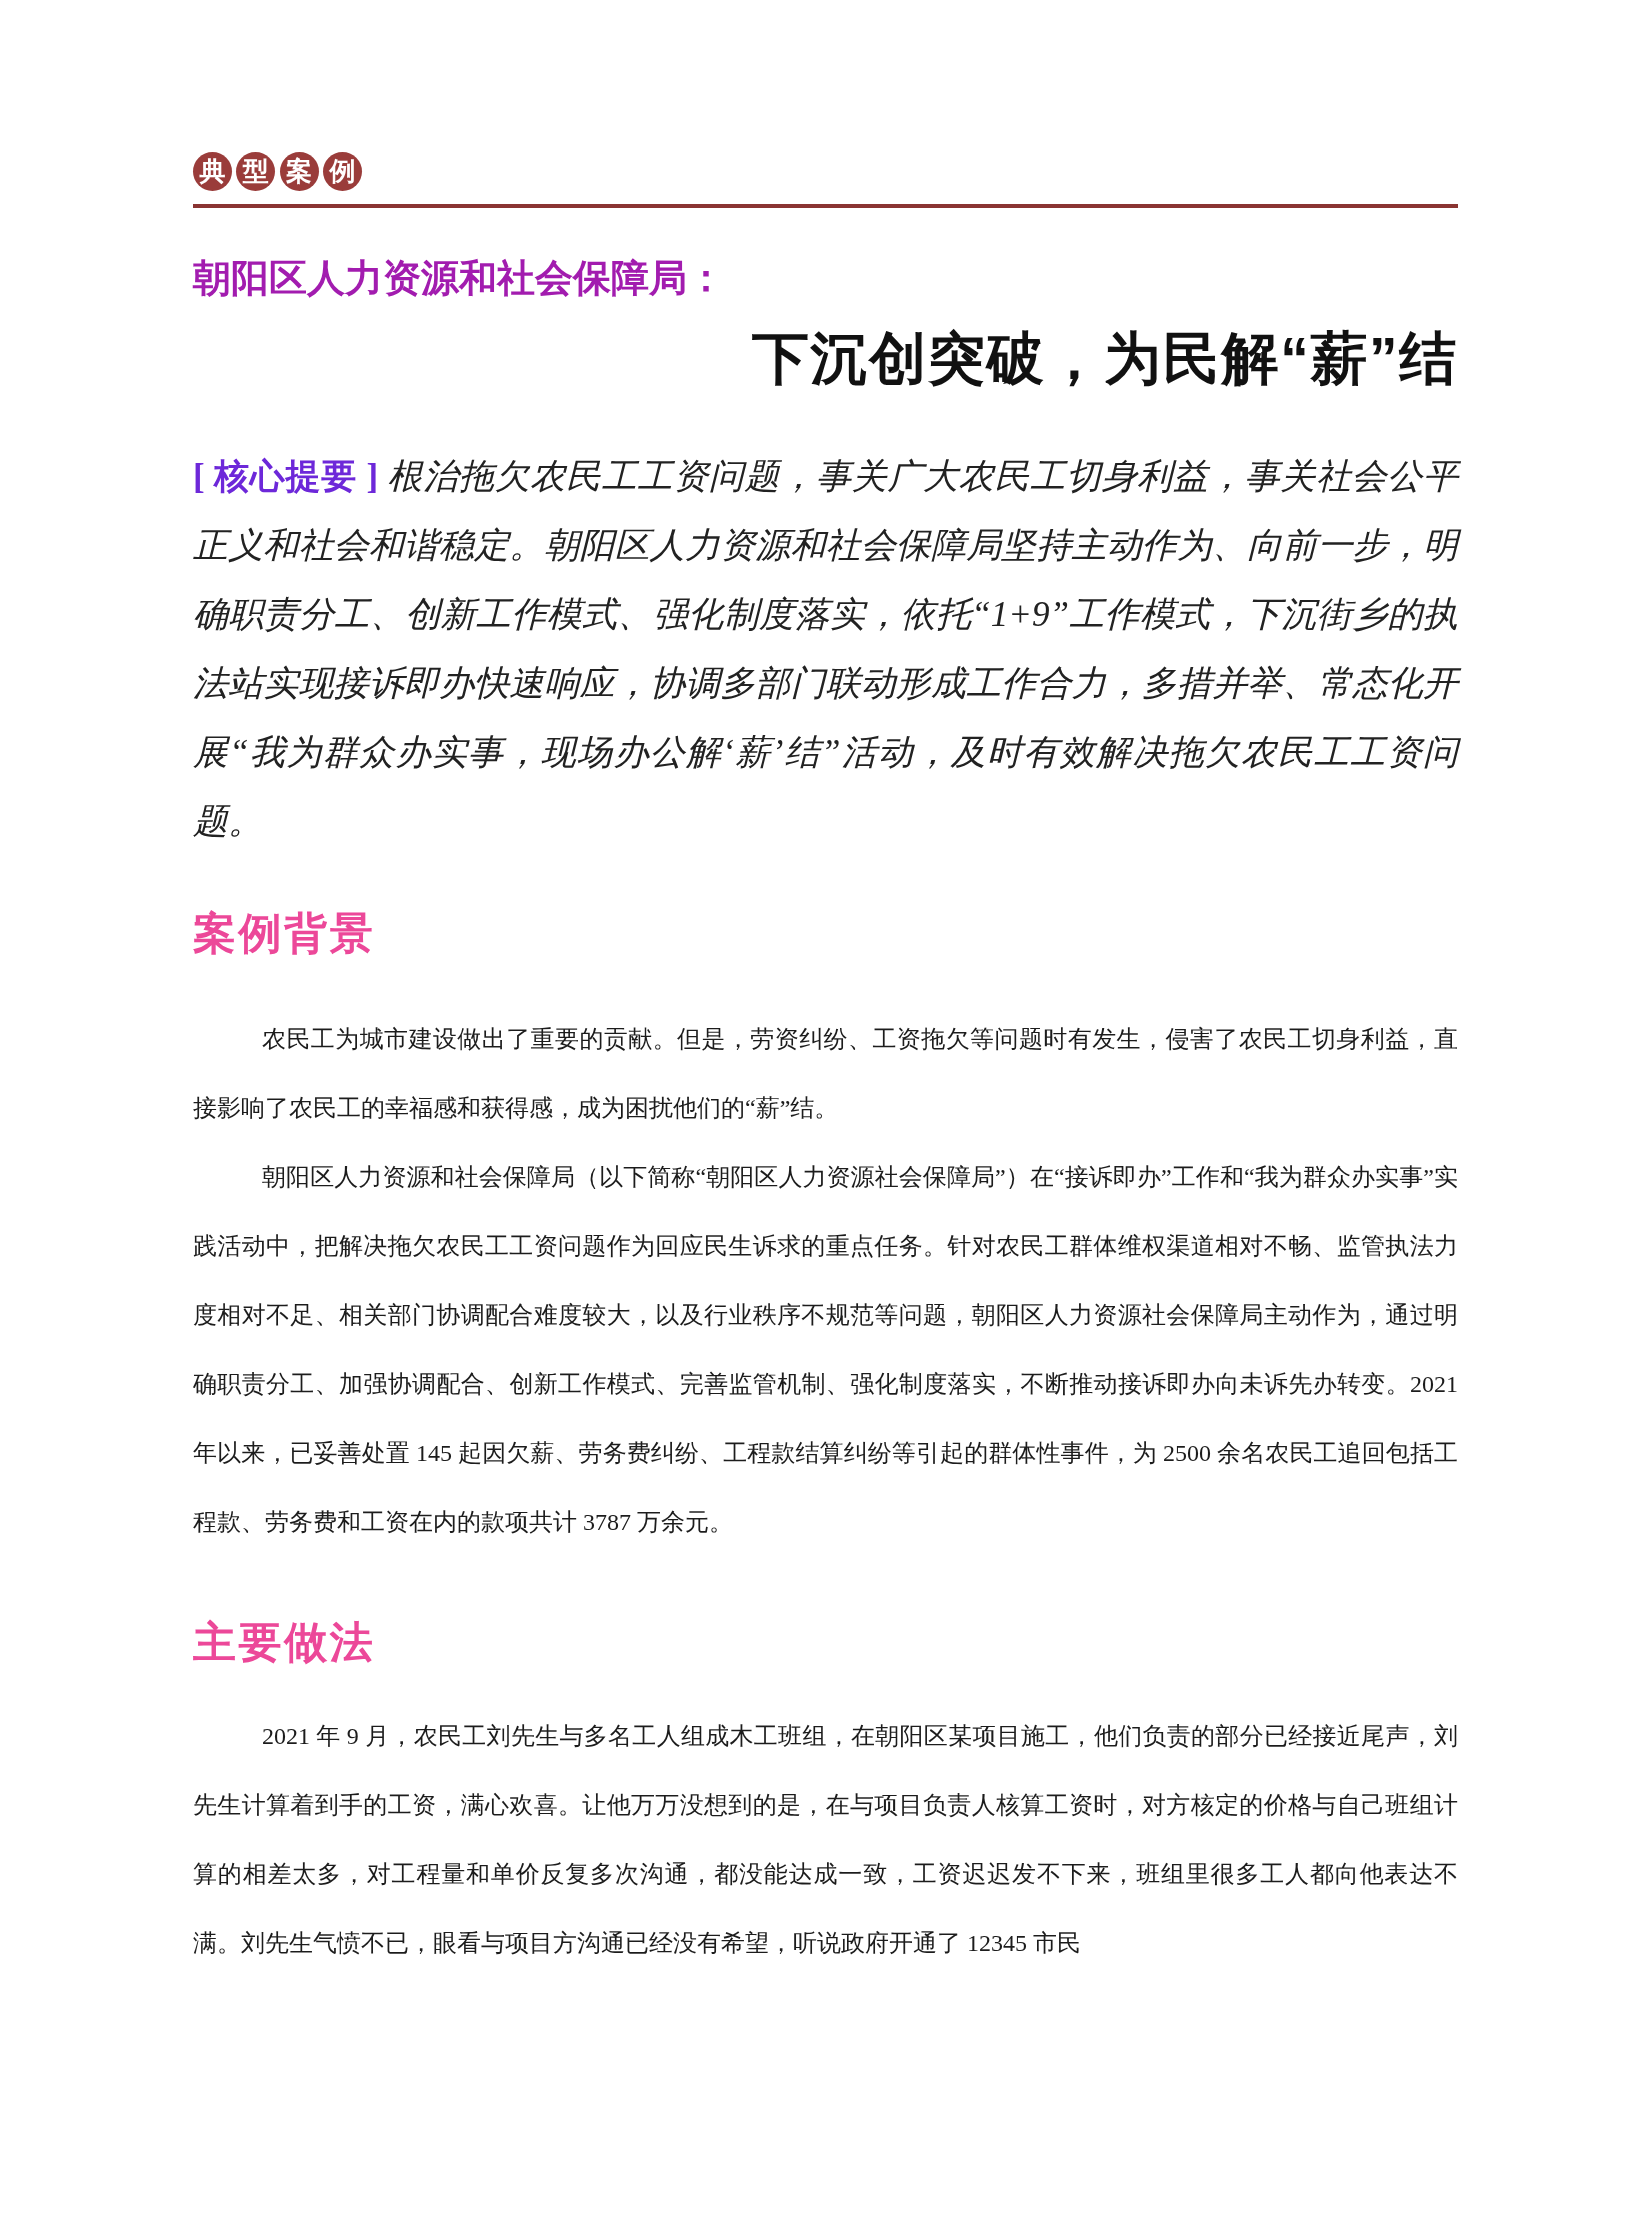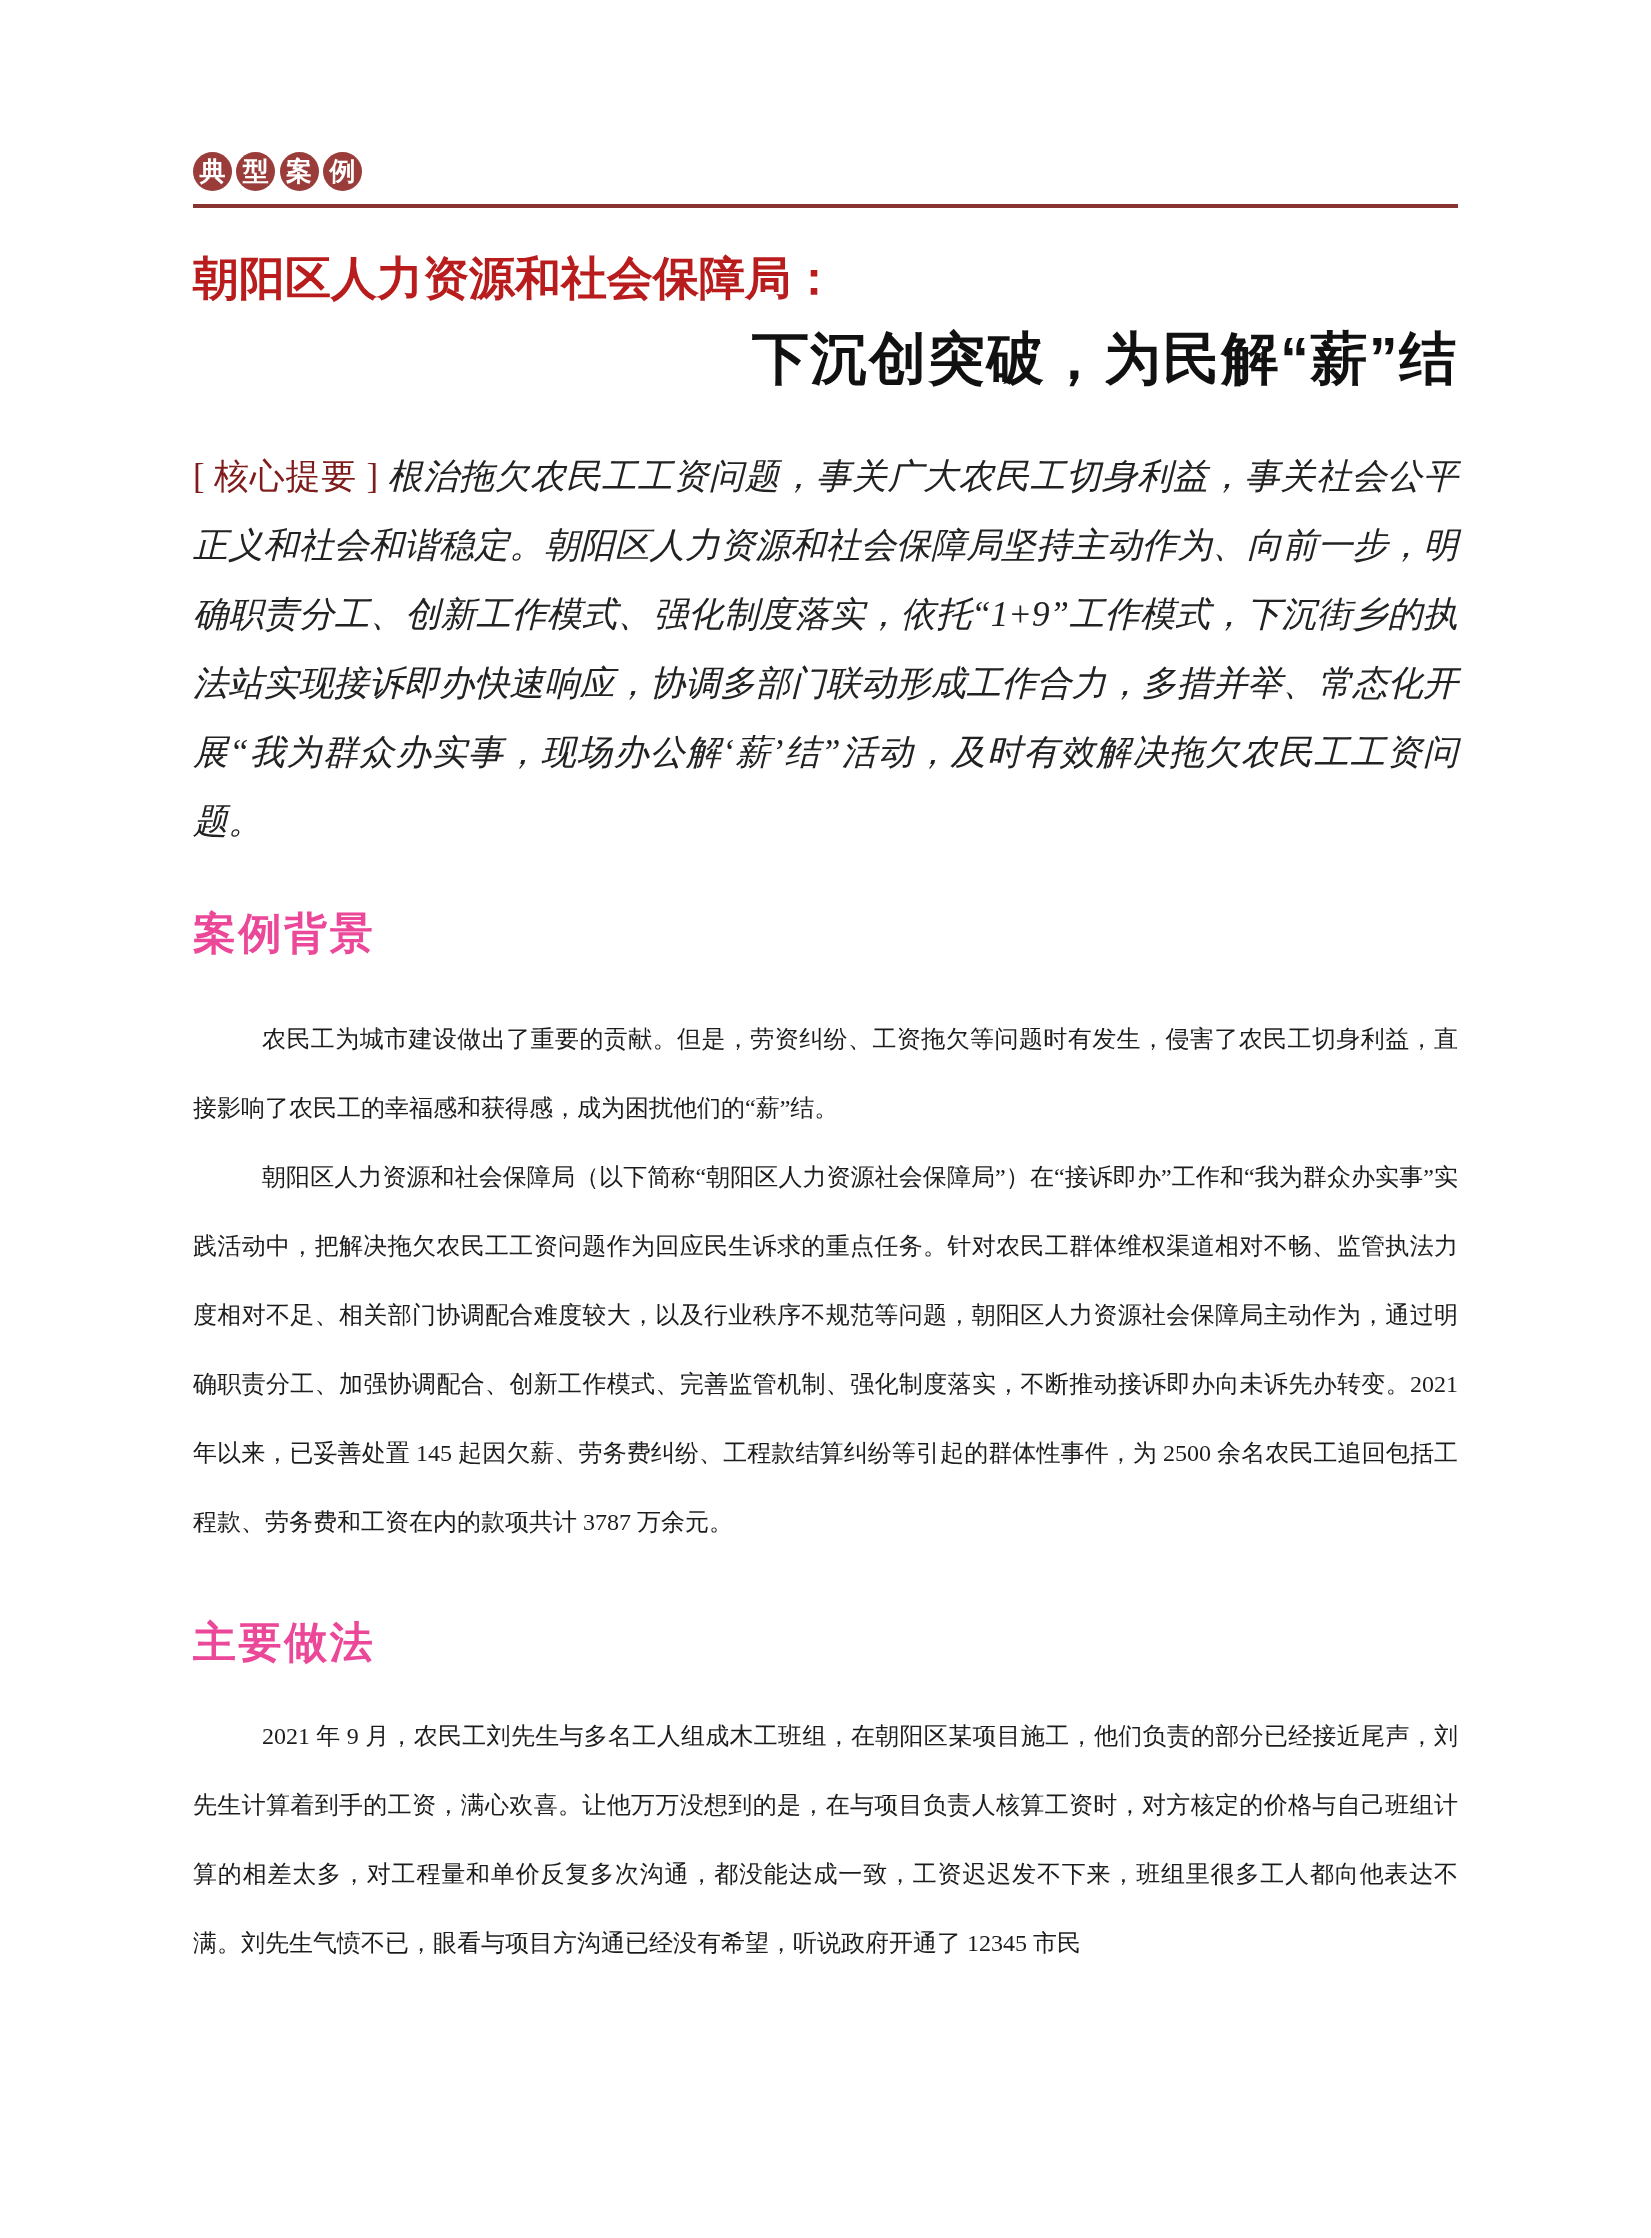--- a/index.html
+++ b/index.html
@@ -42,23 +42,23 @@
     margin-top: 13px;
     height: 4.3px;
     background: #8a3432;
     border: none;
   }
   
   .org-line {
     margin-top: 48px;
     font-family: "Liberation Sans", "DejaVu Sans", sans-serif;
     font-weight: bold;
-    font-size: 46px;
+    font-size: 38px;
     line-height: 45px;
-    color: #b91c1c;
+    color: #a21caf;
   }
   
   .article-title {
     margin: 24px 0 0 0;
     font-family: "Liberation Sans", "DejaVu Sans", sans-serif;
     font-weight: bold;
     font-size: 57px;
     line-height: 67px;
     text-align: right;
     color: #111111;
@@ -68,22 +68,22 @@
   .summary {
     margin: 50px 0 0 0;
     font-size: 35px;
     line-height: 69px;
     text-align: justify;
     font-style: italic;
     color: #222222;
   }
   .summary-label {
     font-style: normal;
-    font-weight: normal;
-    color: #7f1d1d;
+    font-weight: bold;
+    color: #6d28d9;
   }
   
   .section-heading {
     margin: 52px 0 47px 0;
     font-family: "Liberation Sans", "DejaVu Sans", sans-serif;
     font-weight: bold;
     font-size: 43px;
     line-height: 50px;
     text-align: left;
     color: #ec4899;

